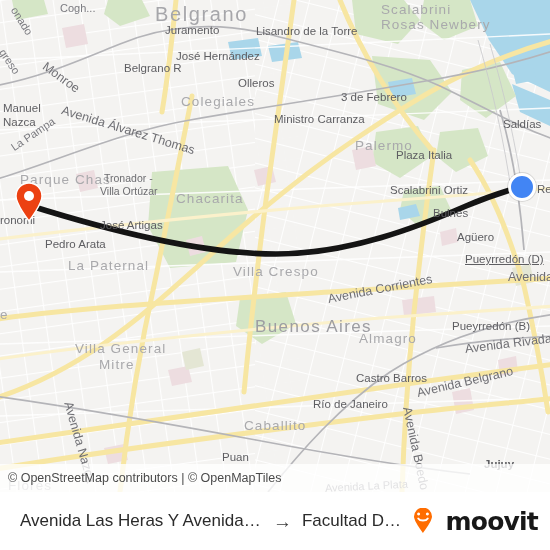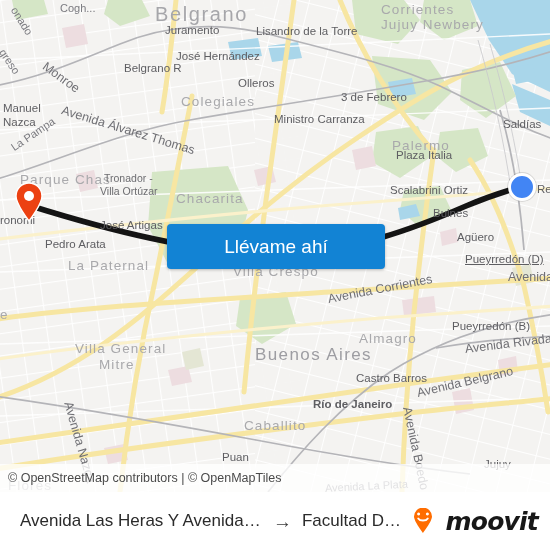--- a/index.html
+++ b/index.html
@@ -71,21 +71,20 @@
     color: #7b7b80;
   }
   .lbl.streetbig {
     font-size: 12.5px;
     color: #6f6f74;
   }
   .lbl.city {
     font-size: 17px;
     color: #9d9da2;
     letter-spacing: 1.4px;
-    margin-top: 28px;
   }
 
   
   #origin-pin {
     position: absolute;
     width: 30px;
     height: 40px;
     pointer-events: auto;
   }
   #dest-dot {
@@ -160,21 +159,20 @@
     font-size: 19px;
     color: #3b3b3b;
     margin: 0 10px;
     line-height: 1;
   }
   #footer .spacer { flex: 1 1 auto; }
   #brand {
     display: flex;
     align-items: center;
     gap: 10px;
-    font-style: italic;
   }
   #brand .wordmark {
     font-size: 25px;
     font-weight: bold;
     color: #181818;
     letter-spacing: -0.8px;
     font-family: "DejaVu Sans", sans-serif;
   }
 </style>
 </head>
@@ -287,39 +285,39 @@
       </g>
 
       <g>
         <path d="M28 205 C 120 234, 210 254, 276 254 C 350 254, 420 226, 466 206 C 492 195, 510 190, 520 187" stroke="#141414" stroke-width="5.6" fill="none" stroke-linecap="round" stroke-linejoin="round"></path>
       </g>
     </svg>
 
     <div id="labels">
         <div class="lbl street" style="left: 60px; top: 2px;">Cogh...</div>
         <div class="lbl district big" style="left: 155px; top: 3px;">Belgrano</div>
-        <div class="lbl district" style="left: 381px; top: 2px;">Corrientes</div>
-        <div class="lbl district" style="left: 381px; top: 17px;">Jujuy Newbery</div>
+        <div class="lbl district" style="left: 381px; top: 2px;">Scalabrini</div>
+        <div class="lbl district" style="left: 381px; top: 17px;">Rosas Newbery</div>
         <div class="lbl street" style="left: 14px; top: 2px; transform: rotate(58deg);">onado</div>
         <div class="lbl station" style="left: 165px; top: 24px;">Juramento</div>
         <div class="lbl station" style="left: 256px; top: 25px;">Lisandro de la Torre</div>
         <div class="lbl street" style="left: 2px; top: 44px; transform: rotate(56deg);">greso</div>
         <div class="lbl streetbig" style="left: 44px; top: 58px; transform: rotate(36deg);">Monroe</div>
         <div class="lbl station" style="left: 176px; top: 50px; text-align: right;">José Hernández</div>
         <div class="lbl station" style="left: 124px; top: 62px;">Belgrano R</div>
         <div class="lbl station" style="left: 238px; top: 77px;">Olleros</div>
         <div class="lbl station" style="left: 341px; top: 91px;">3 de Febrero</div>
         <div class="lbl district" style="left: 181px; top: 94px;">Colegiales</div>
         <div class="lbl station" style="left: 3px; top: 102px;">Manuel</div>
         <div class="lbl station" style="left: 3px; top: 116px;">Nazca</div>
         <div class="lbl station" style="left: 274px; top: 113px;">Ministro Carranza</div>
         <div class="lbl station" style="left: 503px; top: 118px;">Saldías</div>
         <div class="lbl streetbig" style="left: 62px; top: 103px; transform: rotate(17deg);">Avenida Álvarez Thomas</div>
         <div class="lbl street" style="left: 12px; top: 142px; transform: rotate(-34deg);">La Pampa</div>
-        <div class="lbl district" style="left: 355px; top: 138px; margin-left: 37px;">Palermo</div>
+        <div class="lbl district" style="left: 355px; top: 138px;">Palermo</div>
         <div class="lbl station" style="left: 396px; top: 149px;">Plaza Italia</div>
         <div class="lbl district" style="left: 20px; top: 172px;">Parque Chas</div>
         <div class="lbl small" style="left: 104px; top: 172px;">Tronador -</div>
         <div class="lbl small" style="left: 100px; top: 185px; text-align: center;">Villa Ortúzar</div>
         <div class="lbl district" style="left: 176px; top: 191px;">Chacarita</div>
         <div class="lbl station" style="left: 390px; top: 184px;">Scalabrini Ortiz</div>
         <div class="lbl station" style="left: 537px; top: 183px;">Re</div>
         <div class="lbl station" style="left: 433px; top: 207px;">Bulnes</div>
         <div class="lbl station" style="left: 0px; top: 214px;">ronomi</div>
         <div class="lbl station" style="left: 100px; top: 219px;">José Artigas</div>
@@ -332,40 +330,39 @@
         <div class="lbl district" style="left: 0px; top: 307px;">e</div>
         <div class="lbl streetbig" style="left: 328px; top: 292px; transform: rotate(-11deg);">Avenida Corrientes</div>
         <div class="lbl station" style="left: 452px; top: 320px;">Pueyrredón (B)</div>
         <div class="lbl city" style="left: 255px; top: 317px;">Buenos Aires</div>
         <div class="lbl district" style="left: 75px; top: 341px;">Villa General</div>
         <div class="lbl district" style="left: 99px; top: 357px;">Mitre</div>
         <div class="lbl district" style="left: 359px; top: 331px;">Almagro</div>
         <div class="lbl streetbig" style="left: 465px; top: 342px; transform: rotate(-7deg);">Avenida Rivadavia</div>
         <div class="lbl station" style="left: 356px; top: 372px;">Castro Barros</div>
         <div class="lbl streetbig" style="left: 417px; top: 386px; transform: rotate(-13deg);">Avenida Belgrano</div>
-        <div class="lbl station" style="left: 313px; top: 398px; font-weight: bold;">Río de Janeiro</div>
+        <div class="lbl station" style="left: 313px; top: 398px;">Río de Janeiro</div>
         <div class="lbl streetbig" style="left: 68px; top: 395px; transform: rotate(74deg);">Avenida Nazca</div>
         <div class="lbl streetbig" style="left: 407px; top: 400px; transform: rotate(78deg);">Avenida Boedo</div>
         <div class="lbl district" style="left: 244px; top: 418px;">Caballito</div>
-        <div class="lbl station" style="left: 484px; top: 458px;">Jujuy</div>
+        <div class="lbl station" style="left: 484px; top: 458px; font-weight: bold;">Jujuy</div>
         <div class="lbl station" style="left: 222px; top: 451px;">Puan</div>
         <div class="lbl street" style="left: 325px; top: 482px; transform: rotate(-3deg);">Avenida La Plata</div>
         <div class="lbl district" style="left: 8px; top: 478px;">Flores</div>
       </div>
 
     <div id="origin-pin" style="left:14px; top:182px;">
       <svg viewBox="0 0 30 40" width="30" height="40">
         <path d="M15 39 C15 39 28 22.5 28 14 A13 13 0 1 0 2 14 C2 22.5 15 39 15 39 Z" fill="#ec4112" stroke="#ffffff" stroke-width="1.4"></path>
         <circle cx="15" cy="14" r="5" fill="#ffffff"></circle>
       </svg>
     </div>
 
     <div id="dest-dot" style="left:508px; top:173px;"></div>
 
-    <button id="cta">Llévame ahí</button>
 
     <div id="attribution">© OpenStreetMap contributors | © OpenMapTiles</div>
   </div>
 
   <div id="footer">
     <span class="ftext orig">Avenida Las Heras Y Avenida Pue...</span>
     <span class="arrow">→</span>
     <span class="ftext dest">Facultad De A...</span>
     <span class="spacer"></span>
     <span id="brand">

